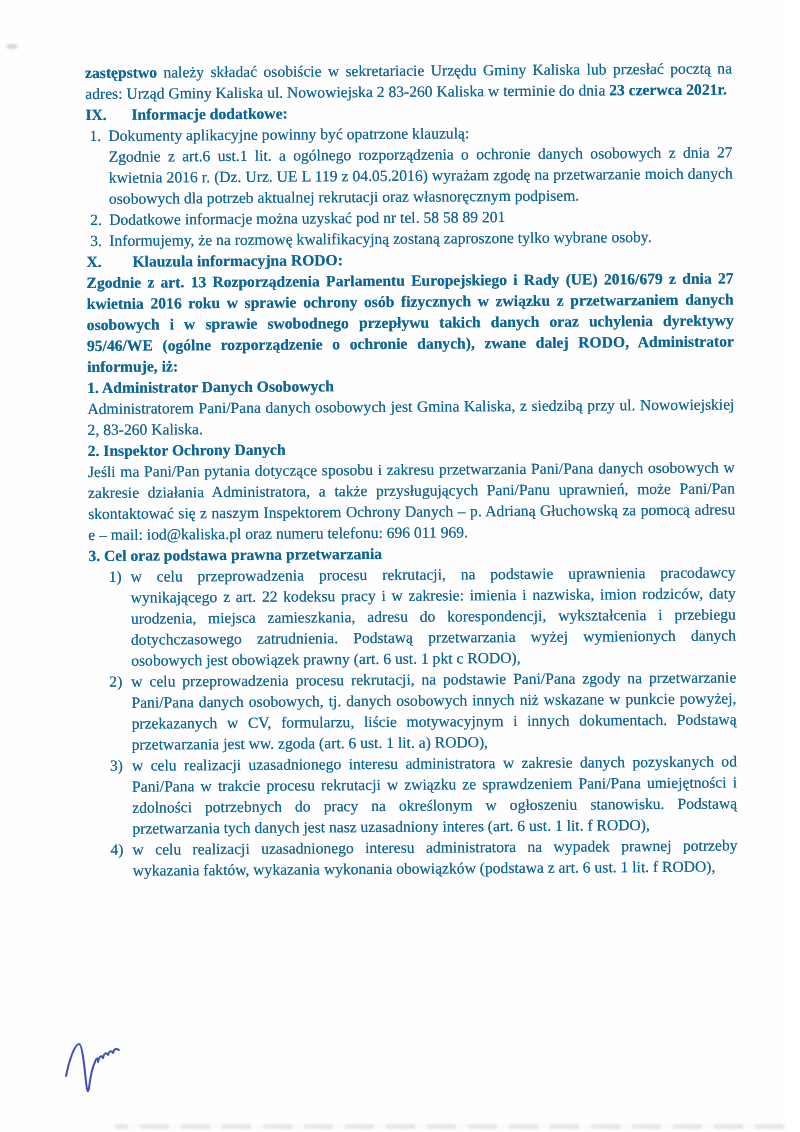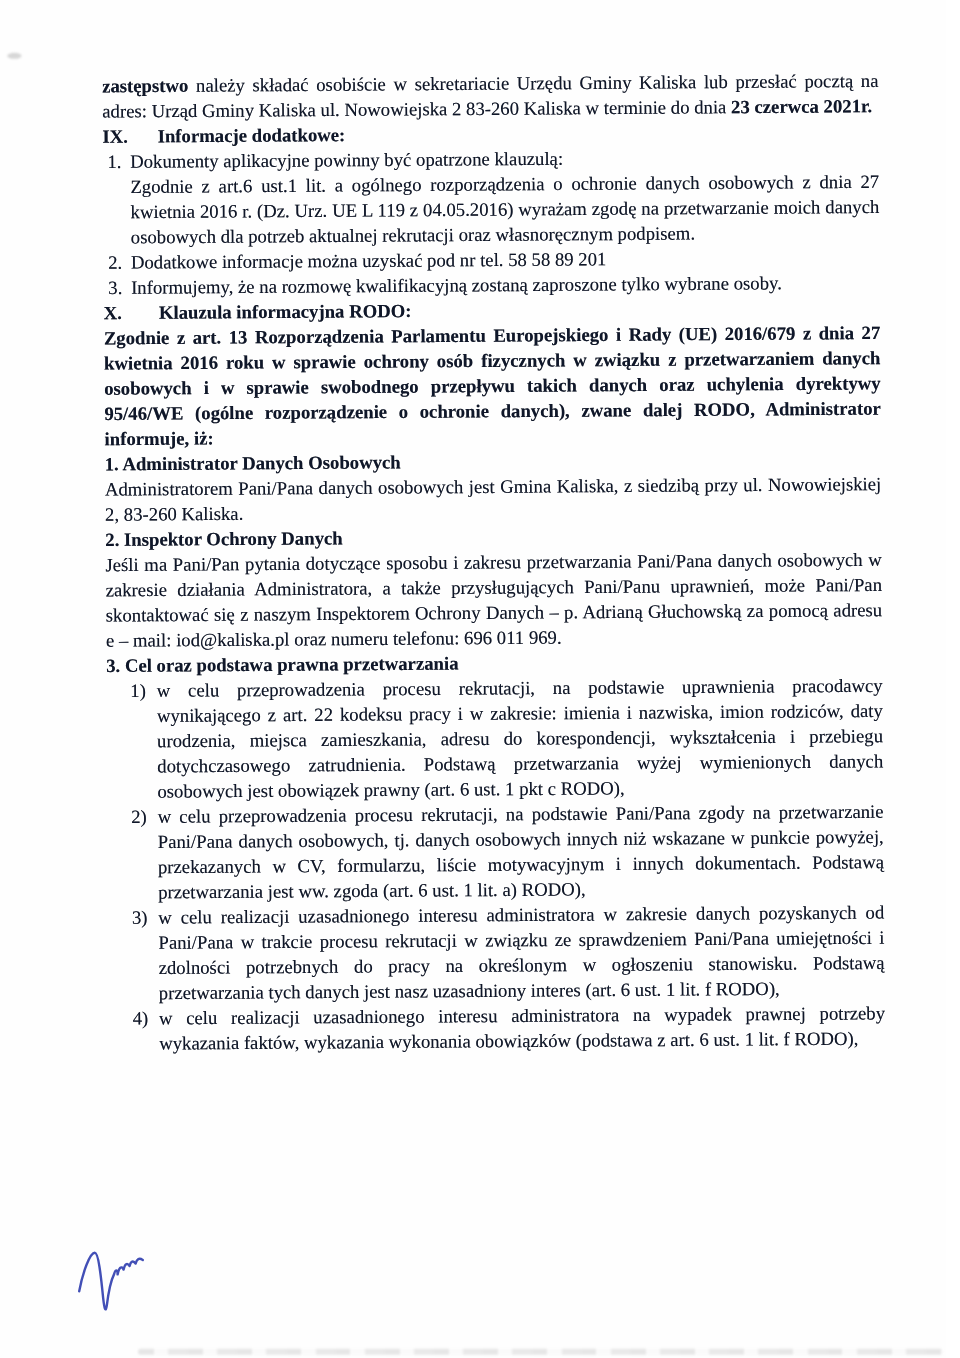--- a/index.html
+++ b/index.html
@@ -3,21 +3,21 @@
 <meta charset="utf-8">
 <style>
   html, body { margin: 0; padding: 0; background: #ffffff; }
   .page {
     position: relative;
     width: 788px;
     height: 1132px;
     background: #fefefe;
     overflow: hidden;
     font-family: "Liberation Serif", "DejaVu Serif", serif;
-    color: #0f172a;
+    color: #0369a1;
   }
   .content {
     position: absolute;
     left: 85px;
     top: 62px;
     width: 647px;
     font-size: 15.6px;
     line-height: 21px;
     text-align: justify;
     transform: rotate(-0.4deg);

